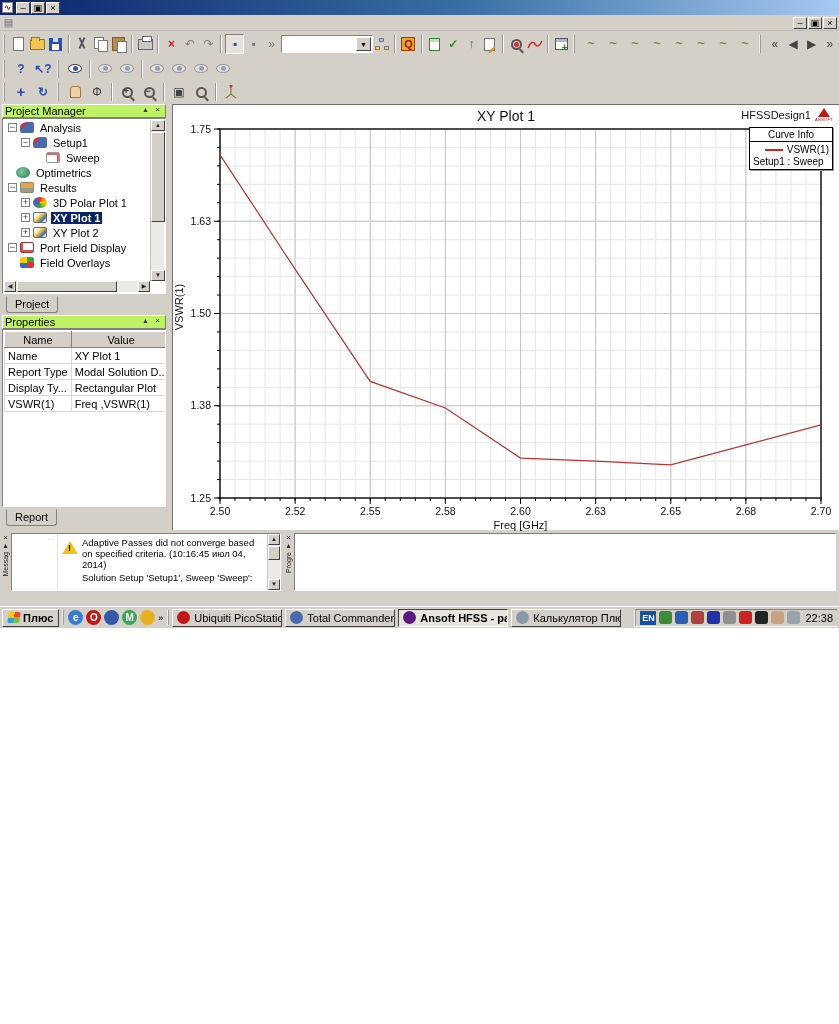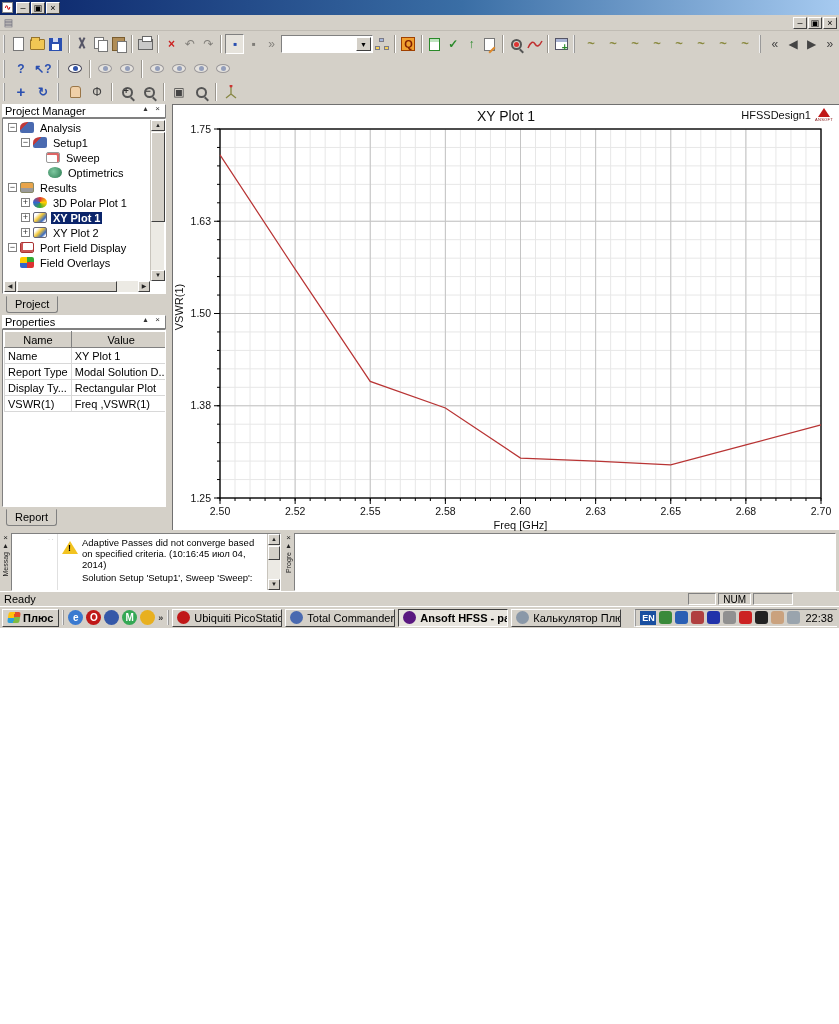--- a/index.html
+++ b/index.html
@@ -73,22 +73,22 @@
   .i-combo{width:92px;height:18px;background:#fff;border:1px solid;border-color:#808080 #fff #fff #808080;position:relative;}
   .i-combo .dd{position:absolute;right:1px;top:1px;width:15px;height:14px;background:#d4d0c8;border:1px solid;border-color:#fff #404040 #404040 #fff;font-size:7px;line-height:14px;text-align:center;color:#000;}
   .i-tree3{width:14px;height:12px;position:relative;opacity:.8;}
   .i-tree3 b{position:absolute;width:5px;height:4px;background:#ffd23a;border:1px solid #667;}
   .i-tree3 b:nth-child(1){left:4px;top:0;background:#9ab0e0;}
   .i-tree3 b:nth-child(2){left:0;bottom:0;} .i-tree3 b:nth-child(3){right:0;bottom:0;}
   .i-axes{width:14px;height:14px;}
 
   
   .panel { position:absolute; left:2px; width:164px; background:#d4d0c8; }
-  .panel-head { height:14px; display:flex; align-items:flex-start; font-size:11px; padding:0 2px;
-    border:1px solid; border-color:#fff #808080 #808080 #fff; background:#ffffff; }
+  .panel-head { height:14px; display:flex; align-items:center; font-size:11px; padding:0 2px;
+    border:1px solid; border-color:#fff #808080 #808080 #fff; background:#bef264; }
   .panel-head .ph-btns{margin-left:auto;display:flex;gap:1px;}
   .ph-btn{width:11px;height:10px;font-size:8px;line-height:8px;text-align:center;color:#333;}
   .panel-body { background:#fff; border:1px solid; border-color:#808080 #fff #fff #808080; position:relative; overflow:hidden;}
   .bottom-tab { display:inline-block; font-size:11px; padding:1px 8px 2px 8px; background:#d4d0c8;
     border:1px solid #808080; border-top:1px solid #d4d0c8; margin-left:4px; border-radius:0 0 3px 3px; }
 
   
   #project-tree { position:absolute; left:1px; top:1px; right:15px; bottom:12px; overflow:hidden; font-size:11px; }
   .trow { height:15px; display:flex; align-items:center; white-space:nowrap; }
   .expander { width:9px; height:9px; background:#fff; border:1px solid #808080; font-size:9px; line-height:7px;
@@ -429,21 +429,21 @@
           <div class="trow" style="padding-left: 17px;">
             <span class="expander">−</span>
             <span class="ti ti-setup"></span>
             <span class="tlabel">Setup1</span>
           </div>
           <div class="trow" style="padding-left: 30px;">
             <span class="exp-sp"></span>
             <span class="ti ti-sweep"></span>
             <span class="tlabel">Sweep</span>
           </div>
-          <div class="trow" style=" margin-left: 32px;">
+          <div class="trow" style="">
             <span class="exp-sp"></span>
             <span class="ti ti-optimetrics"></span>
             <span class="tlabel">Optimetrics</span>
           </div>
           <div class="trow" style="padding-left: 4px;">
             <span class="expander">−</span>
             <span class="ti ti-results"></span>
             <span class="tlabel">Results</span>
           </div>
           <div class="trow" style="padding-left: 17px;">
@@ -697,20 +697,30 @@
         <text x="38" y="119.75" text-anchor="end" font-size="10.5" fill="#111" font-family="Liberation Sans, sans-serif">1.63</text>
         <line x1="41" y1="208.5" x2="47" y2="208.5" stroke="#000" stroke-width="1"></line>
         <text x="38" y="212" text-anchor="end" font-size="10.5" fill="#111" font-family="Liberation Sans, sans-serif">1.50</text>
         <line x1="41" y1="300.75" x2="47" y2="300.75" stroke="#000" stroke-width="1"></line>
         <text x="38" y="304.25" text-anchor="end" font-size="10.5" fill="#111" font-family="Liberation Sans, sans-serif">1.38</text>
         <line x1="41" y1="393" x2="47" y2="393" stroke="#000" stroke-width="1"></line>
         <text x="38" y="396.5" text-anchor="end" font-size="10.5" fill="#111" font-family="Liberation Sans, sans-serif">1.25</text>
         <text x="347.5" y="424" text-anchor="middle" font-size="11" fill="#111" font-family="Liberation Sans, sans-serif">Freq [GHz]</text>
         <polyline points="47.0,49.8 122.1,164.2 197.2,276.4 272.4,303.0 347.5,353.1 422.6,356.1 497.7,359.8 572.9,339.9 648.0,319.9" fill="none" stroke="#b83434" stroke-width="1.2"></polyline>
       </svg>
+    <div id="legend">
+      <div class="lg-head">Curve Info</div>
+      <div class="lg-body">
+        <div class="lg-line1">
+          <span class="swatch" id="legend-swatch" style="background: rgb(204, 34, 34);"></span>
+          <span>VSWR(1)</span>
+        </div>
+        <div class="lg-line2">Setup1 : Sweep</div>
+      </div>
+    </div>
   </div>
 
   <div class="dockwin" id="msgwin">
     <div class="tabstrip">
       <span class="tb">×</span>
       <span class="tb">▴</span>
       <span class="vtext">Messag</span>
     </div>
     <div class="dockbody">
       <div id="msg-treecol">
@@ -733,28 +743,20 @@
 
   <div class="dockwin" id="progwin">
     <div class="tabstrip">
       <span class="tb">×</span>
       <span class="tb">▴</span>
       <span class="vtext">Progre</span>
     </div>
     <div class="dockbody"></div>
   </div>
 
-  <div id="statusbar">
-    <span>Ready</span>
-    <span class="cells">
-      <span class="scell" style="width:28px"></span>
-      <span class="scell">NUM</span>
-      <span class="scell" style="width:40px"></span>
-    </span>
-  </div>
 
   <div id="taskbar">
     <div id="start-btn">
       <span class="winflag"></span>
       <span>Плюс</span>
     </div>
     <div class="ql">
       <span style="display:flex;gap:3px">
           <span class="qlicon" style="background: rgb(58, 122, 208);">e</span>
           <span class="qlicon" style="background: rgb(192, 24, 24);">O</span>

